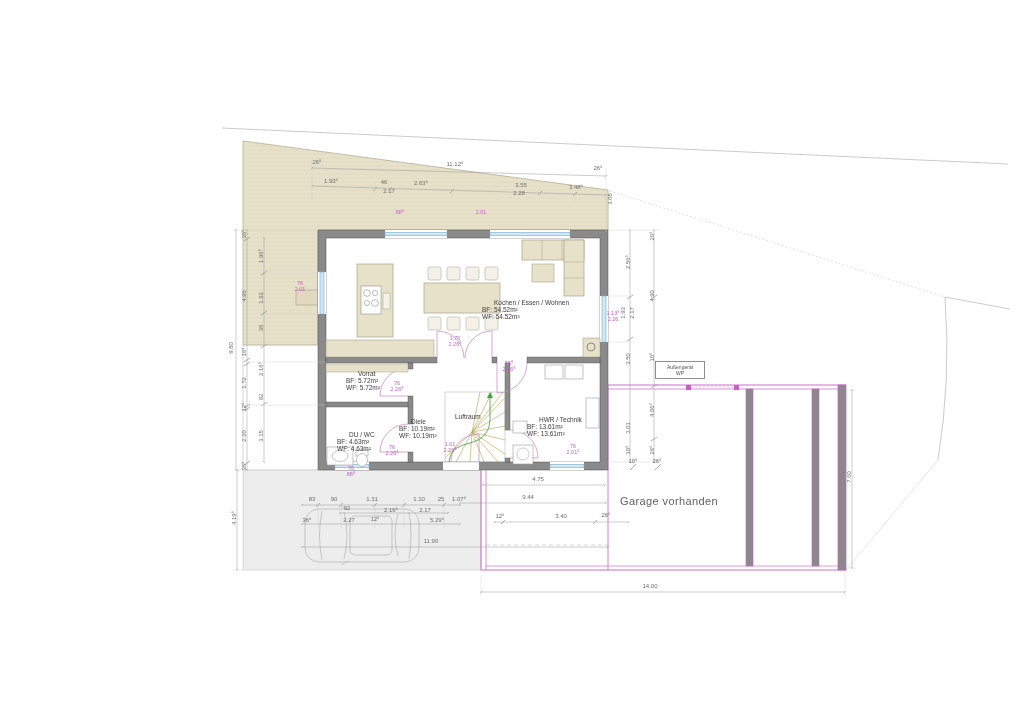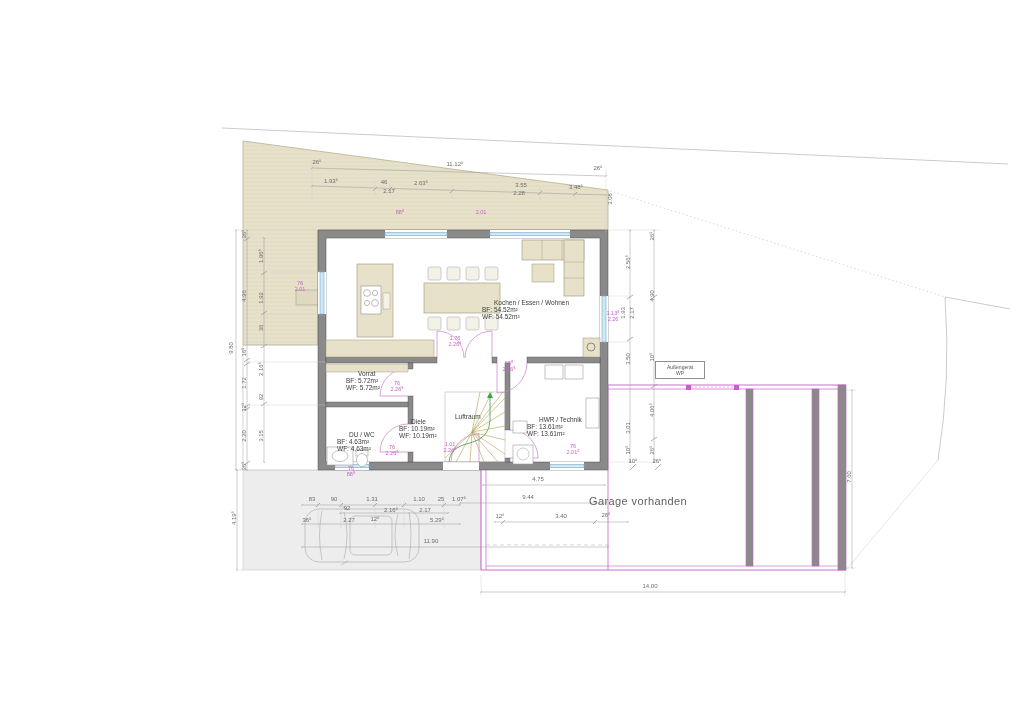--- a/index.html
+++ b/index.html
@@ -350,20 +350,20 @@
       <div class="lbl pink" style="left: 450px; top: 447px;">
         <div>1.01</div>
         <div>2.26⁵</div>
       </div>
       <div class="lbl pink" style="left: 573px; top: 449px;">
         <div>76</div>
         <div>2.01⁵</div>
       </div>
     </div>
 
-<div class="garage-label" style="left:589px;top:495px;">Garage vorhanden</div>
+<div class="garage-label" style="left:620px;top:495px;">Garage vorhanden</div>
 
 <div class="ag-box" style="left:655px;top:361px;width:44px;">
   <div>Außengerät</div>
   <div>WP</div>
 </div>
 
 </div>
 
 </body></html>

